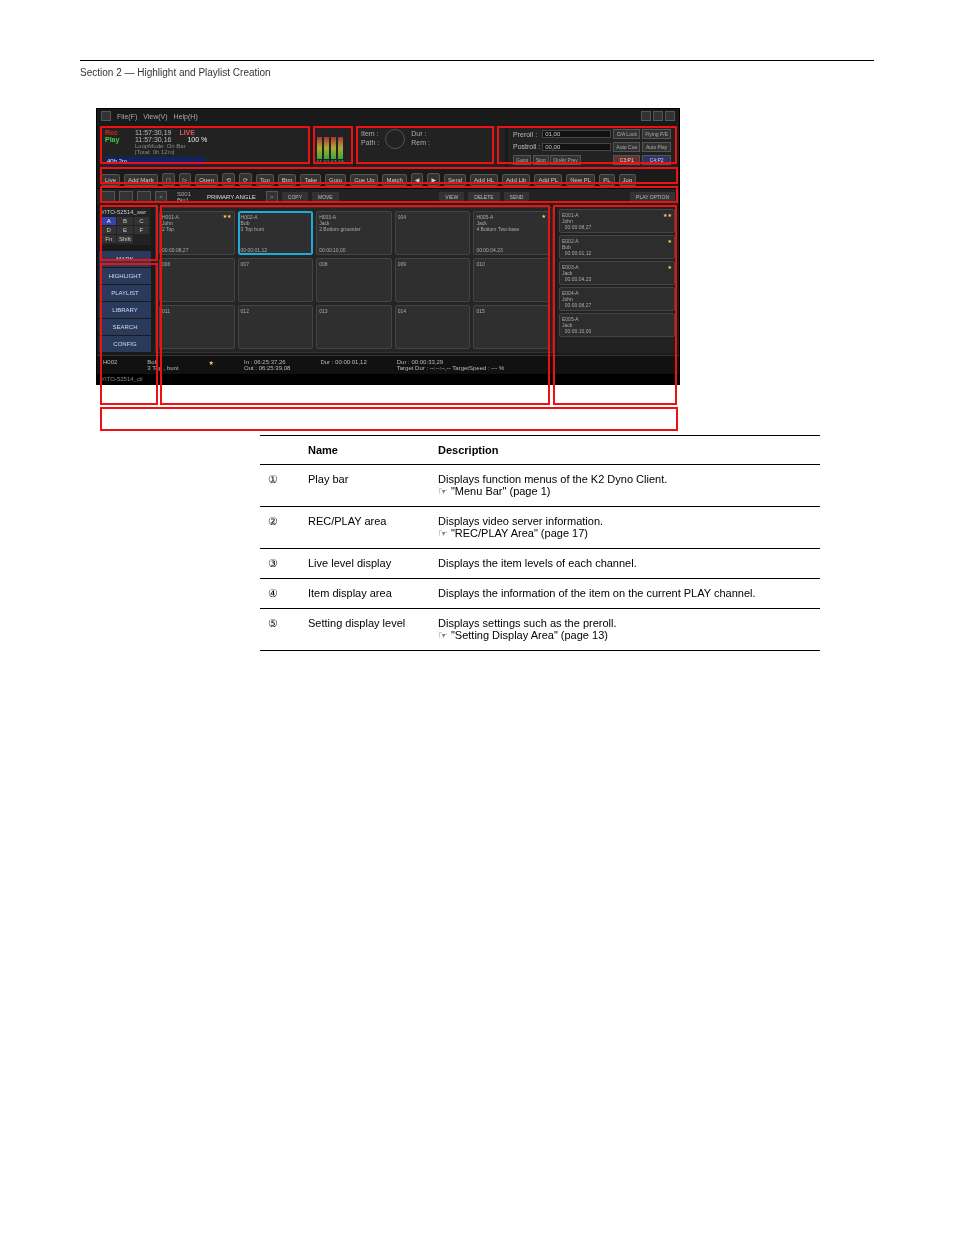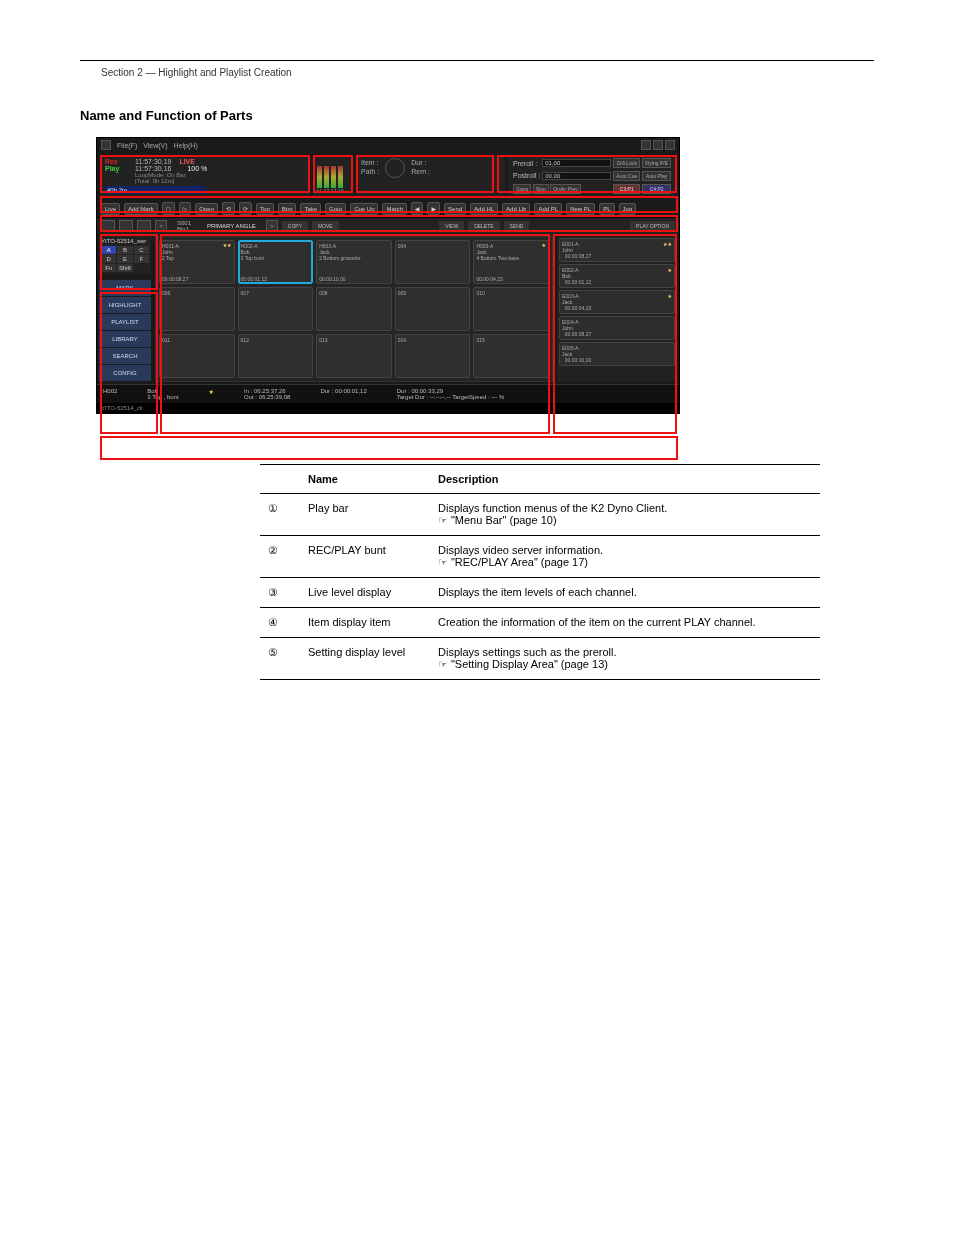--- a/index.html
+++ b/index.html
@@ -1,19 +1,19 @@
 <!DOCTYPE html>
 <html><head>
 <meta charset="utf-8">
 <style>
   * { box-sizing: border-box; margin: 0; padding: 0; }
   body { width: 954px; font-family: Arial, sans-serif; background: #fff; color: #000; font-size: 12px; }
   .page { padding: 60px 80px 40px 80px; }
   .header-rule { border-top: 1px solid #000; margin-bottom: 6px; }
-  .header-text { font-size: 10px; color: #333; margin-bottom: 30px; margin-left: 21px; }
+  .header-text { font-size: 10px; color: #333; margin-bottom: 30px; }
   .section-title { font-size: 13px; font-weight: bold; margin: 10px 0 14px 0; }
 
   
   .screenshot { width: 584px; margin-left: 16px; border: 1px solid #000; background: #000; color: #bbb; font-size: 7px; position: relative; }
   .shot-inner { background: #2c2c2c; }
   .menubar { background: #1a1a1a; display: flex; align-items: center; height: 14px; padding: 0 4px; color: #aaa; gap: 6px; }
   .menubar .wbtn { width: 10px; height: 10px; border: 1px solid #555; background: #333; }
   .menubar .right { margin-left: auto; display: flex; gap: 2px; }
   .panels { display: flex; gap: 3px; padding: 3px; background: #1a1a1a; }
   .panel { background: #222; border-radius: 2px; padding: 3px 5px; }
@@ -74,21 +74,20 @@
   .desc-table th { font-weight:bold; }
   .desc-table td:first-child { width:40px; }
   .desc-table td:nth-child(2) { width:130px; }
 </style>
 </head>
 <body>
 
 <div class="page">
   <div class="header-rule"></div>
   <div class="header-text">Section 2 — Highlight and Playlist Creation</div>
-  <div class="section-title">Name and Function of Parts</div>
 
   <div class="screenshot">
     <div class="shot-inner">
 
       <div class="menubar">
         <span class="wbtn"></span>
         <span>File(F)</span>
         <span>View(V)</span>
         <span>Help(H)</span>
         <span class="right">
@@ -348,37 +347,37 @@
           <th></th>
           <th>Name</th>
           <th>Description</th>
         </tr>
       </thead>
     <tbody id="tbody">
         <tr>
           <td style="white-space: pre-line;">①</td>
           <td style="white-space: pre-line;">Play bar</td>
           <td style="white-space: pre-line;">Displays function menus of the K2 Dyno Client.
-☞ "Menu Bar" (page 10)</td>
+☞ "Menu Bar" (page 1)</td>
         </tr>
         <tr>
           <td style="white-space: pre-line;">②</td>
-          <td style="white-space: pre-line;">REC/PLAY bunt</td>
+          <td style="white-space: pre-line;">REC/PLAY area</td>
           <td style="white-space: pre-line;">Displays video server information.
 ☞ "REC/PLAY Area" (page 17)</td>
         </tr>
         <tr>
           <td style="white-space: pre-line;">③</td>
           <td style="white-space: pre-line;">Live level display</td>
           <td style="white-space: pre-line;">Displays the item levels of each channel.</td>
         </tr>
         <tr>
           <td style="white-space: pre-line;">④</td>
-          <td style="white-space: pre-line;">Item display item</td>
-          <td style="white-space: pre-line;">Creation the information of the item on the current PLAY channel.</td>
+          <td style="white-space: pre-line;">Item display area</td>
+          <td style="white-space: pre-line;">Displays the information of the item on the current PLAY channel.</td>
         </tr>
         <tr>
           <td style="white-space: pre-line;">⑤</td>
           <td style="white-space: pre-line;">Setting display level</td>
           <td style="white-space: pre-line;">Displays settings such as the preroll.
 ☞ "Setting Display Area" (page 13)</td>
         </tr>
       </tbody>
   </table>
 </div>

